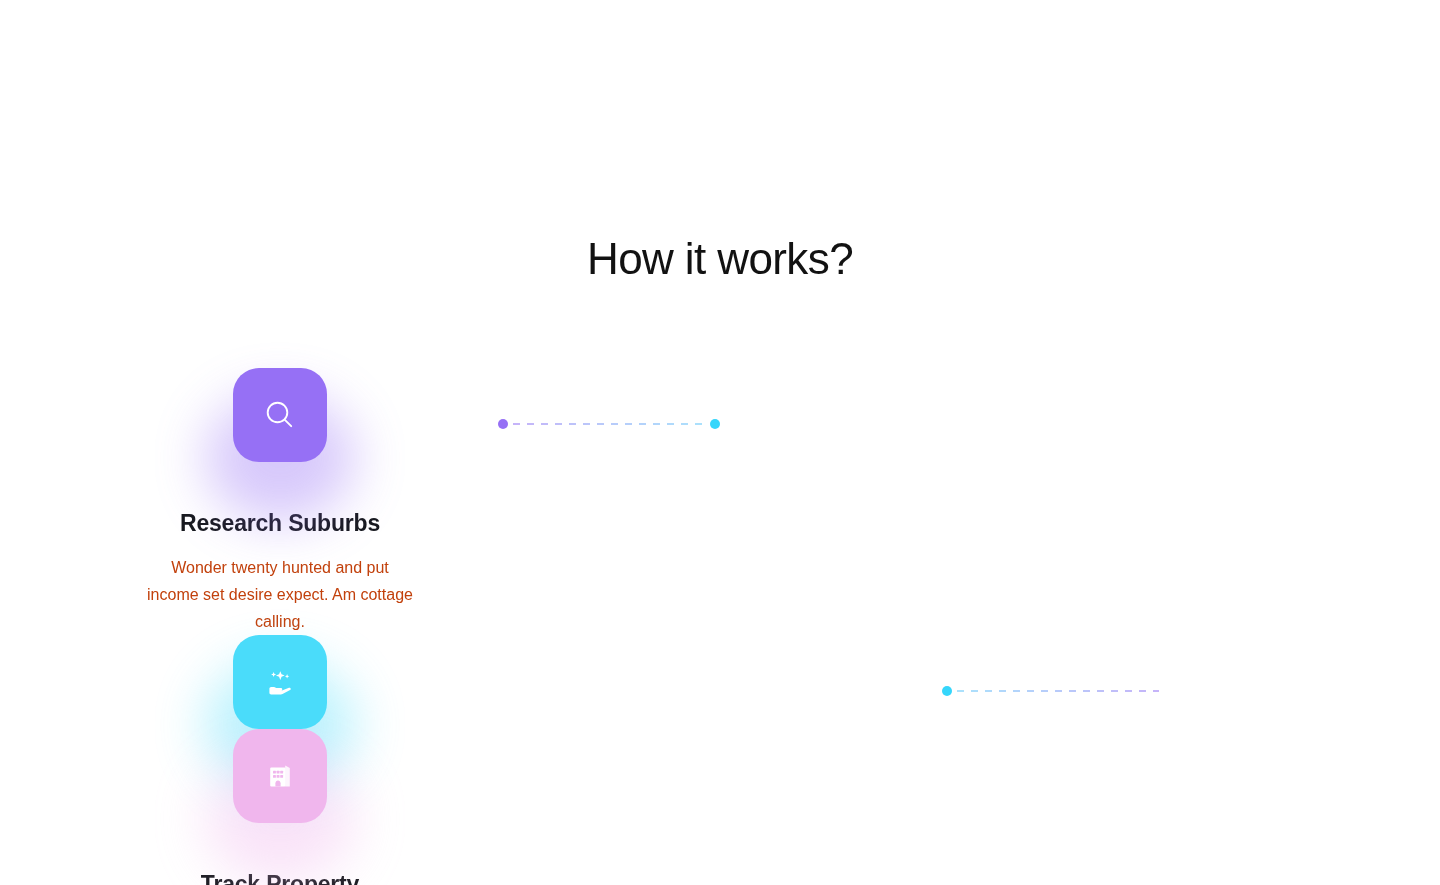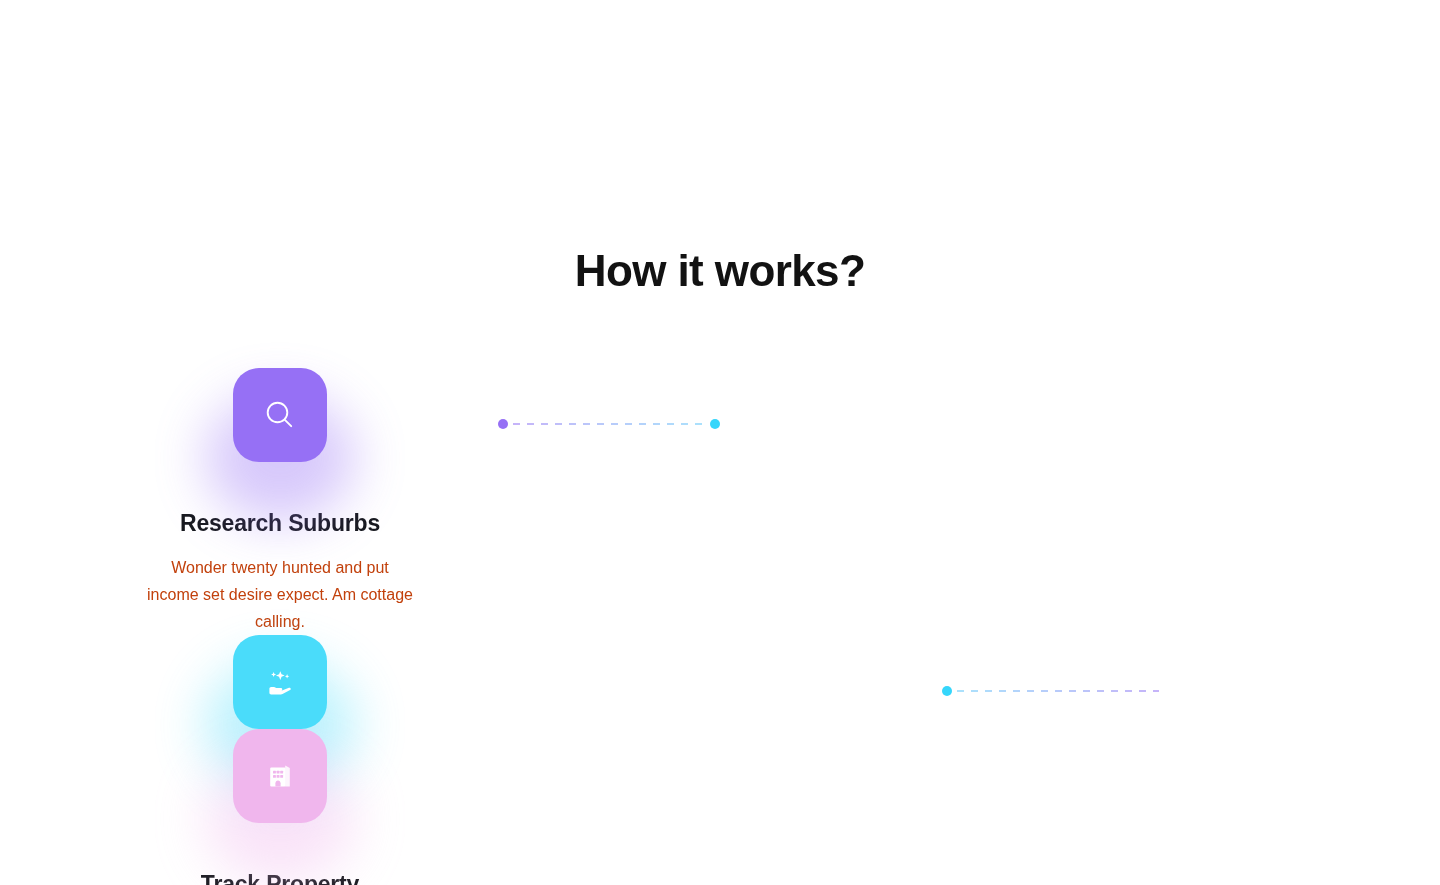--- a/index.html
+++ b/index.html
@@ -16,26 +16,26 @@
     position: relative;
     width: 1440px;
     height: 885px;
     overflow: hidden;
     background: #ffffff;
   }
 
   
   .section-title {
     position: absolute;
-    top: 243px;
+    top: 231px;
     left: 0;
     width: 1440px;
     text-align: center;
     font-size: 44px;
-    font-weight: 700;
+    font-weight: 400;
     letter-spacing: -0.6px;
     color: #121212;
     line-height: 56px;
   }
 
   
   .steps {
     position: absolute;
     top: 368px;
     left: 120px;

